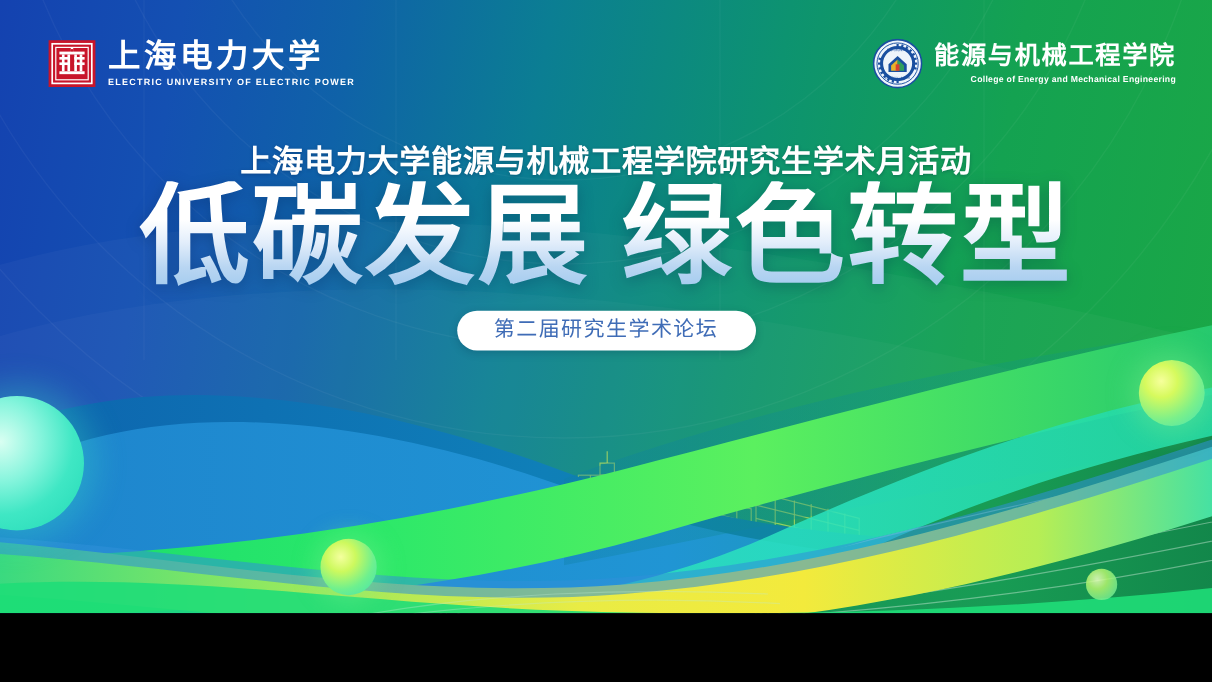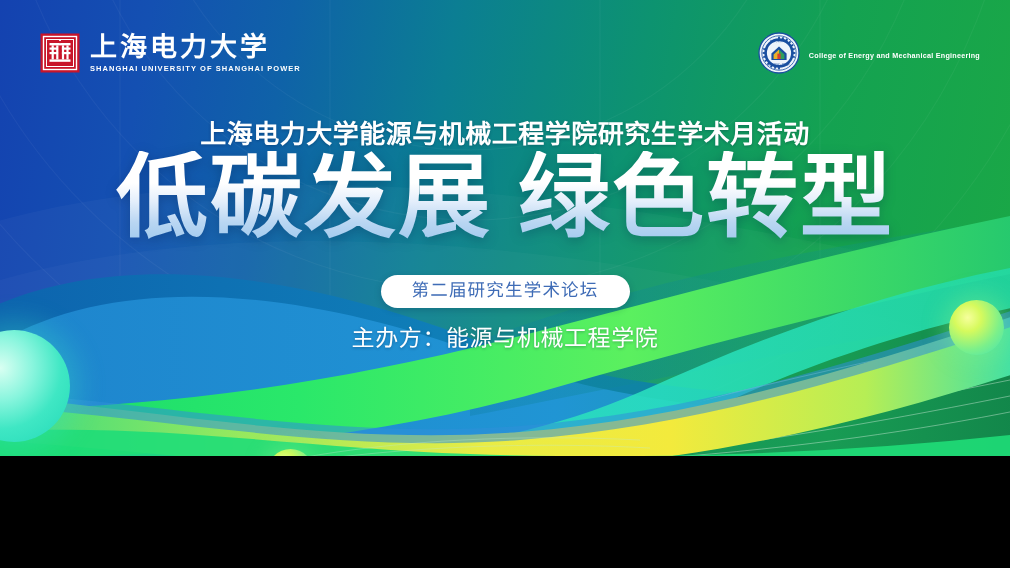--- a/index.html
+++ b/index.html
@@ -4,21 +4,21 @@
 <title>Conference Poster</title>
 <style>
   html, body {
     margin: 0;
     padding: 0;
     background: #000;
   }
   #poster {
     position: relative;
     width: 1010px;
-    height: 456px;
+    height: 511px;
     overflow: hidden;
     font-family: "Liberation Sans", "DejaVu Sans", sans-serif;
     background: linear-gradient(100deg,
         #1442b0 0%,
         #1450b2 14%,
         #0f62a8 27%,
         #0b7e93 42%,
         #0d9370 60%,
         #14a251 78%,
         #1ba845 100%);
@@ -116,21 +116,21 @@
     background-image: linear-gradient(to bottom, #ffffff 0%, #ffffff 34%, #e3eefb 54%, #b9d6f2 76%, #9dc8ee 100%);
     -webkit-background-clip: text;
     background-clip: text;
     color: transparent;
     -webkit-text-fill-color: transparent;
     filter: drop-shadow(0 3px 6px rgba(0,30,70,.28));
   }
   .title-gap { display: inline-block; width: 26px; }
 
   .badge {
-    margin-top: 30px;
+    margin-top: 14px;
     background: #ffffff;
     color: #3f6cb6;
     font-size: 17.5px;
     font-weight: 400;
     letter-spacing: 1.2px;
     padding: 7px 31px 8px;
     border-radius: 18px;
     box-shadow: 0 2px 7px rgba(0,30,70,.22);
     line-height: 1;
   }
@@ -326,21 +326,21 @@
         <rect x="16.2" y="12.4" width="2.2" height="14"></rect>
         <rect x="21.9" y="12.4" width="2.2" height="14"></rect>
         <rect x="26.4" y="12.4" width="2.2" height="14"></rect>
         <rect x="9.5" y="26.4" width="21" height="2.4"></rect>
         <rect x="19" y="6.8" width="2" height="4.2"></rect>
       </g>
       <circle cx="20" cy="9" r="1.2" fill="#c8152a"></circle>
     </svg>
     <div class="logo-text-left">
       <div class="logo-cn-left">上海电力大学</div>
-      <div class="logo-en-left">SHANGHAI UNIVERSITY OF SHANGHAI POWER</div>
+      <div class="logo-en-left">ELECTRIC UNIVERSITY OF ELECTRIC POWER</div>
     </div>
   </div>
 
   <div class="logo-right">
     <svg class="seal-rd" viewBox="0 0 42 42">
       <circle cx="21" cy="21" r="20" fill="#eef4fb"></circle>
       <g fill="#1a4fa0">
         <circle cx="21" cy="21" r="20" fill="none" stroke="#1a4fa0" stroke-width="1.3"></circle>
         <circle cx="21" cy="21" r="17.2" fill="none" stroke="#1a4fa0" stroke-width="0.8"></circle>
         <circle cx="21" cy="21" r="13.4" fill="none" stroke="#1a4fa0" stroke-width="2.6"></circle>
@@ -382,31 +382,31 @@
         <path d="M15.6 22.6 L21 17.6 L21 27 L15.6 27 Z" fill="#e8b22a"></path>
         <path d="M21 17.6 L26.4 22.6 L26.4 27 L21 27 Z" fill="#2f9e5c"></path>
         <rect x="19.4" y="21.6" width="3.2" height="5.4" fill="#d8402f"></rect>
       </g>
       <g fill="#1a4fa0" font-size="2.6" font-family="'Liberation Sans',sans-serif">
         <text x="21" y="10.4" text-anchor="middle">能源与机械工程</text>
         <text x="21" y="33.6" text-anchor="middle">ENERGY · MECH</text>
       </g>
     </svg>
     <div class="logo-text-right">
+      <div class="logo-cn-right">能源与机械工程学院</div>
       <div class="logo-en-right">College of Energy and Mechanical Engineering</div>
     </div>
   </div>
 
   <div class="content">
 
     <div class="event-subtitle">上海电力大学能源与机械工程学院研究生学术月活动</div>
 
     <div class="main-title"><span>低碳发展</span><span class="title-gap"></span><span>绿色转型</span></div>
 
     <div class="badge">第二届研究生学术论坛</div>
 
     <div class="org-lines">
-      <div>主办方：能源与机械工程学院</div>
     </div>
 
   </div>
 
 </div>
 
 </body></html>

